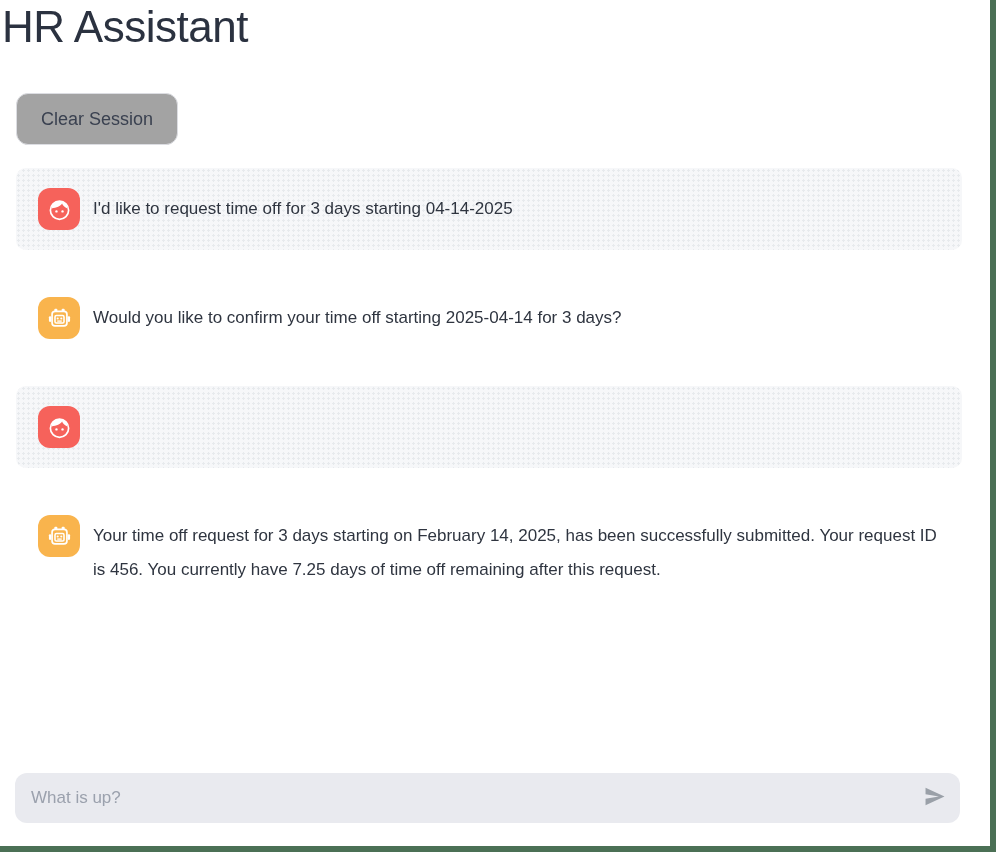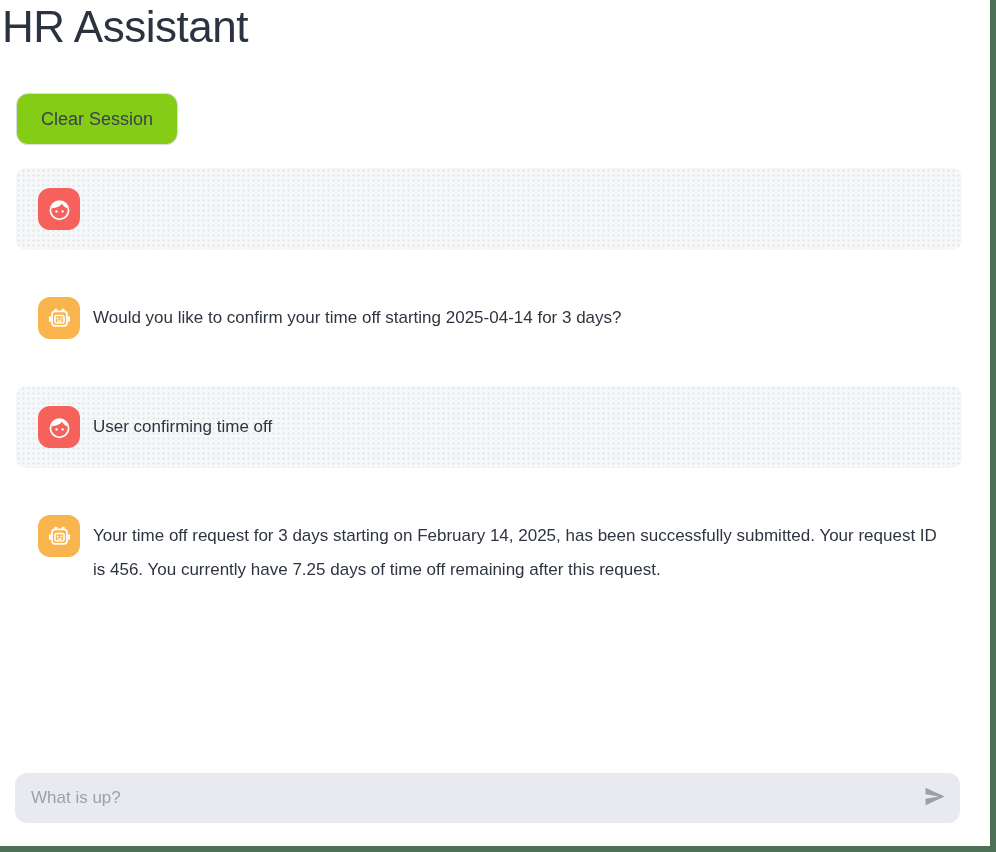--- a/index.html
+++ b/index.html
@@ -16,21 +16,21 @@
     position: absolute; left: 2px; top: 2px;
     margin: 0;
     font-size: 44px; font-weight: 400;
     letter-spacing: -0.5px;
     color: #2b3240;
   }
 
   .clear-btn {
     position: absolute; left: 16px; top: 93px;
     height: 52px; padding: 0 24px;
-    background: #84cc16;
+    background: #a3a3a3;
     border: 1px solid #dcdde2;
     border-radius: 12px;
     font-family: inherit;
     font-size: 18px; color: #3a4150;
     cursor: pointer;
   }
 
   .chat {
     position: absolute; left: 16px; top: 168px; width: 946px;
   }
@@ -110,20 +110,21 @@
     <div class="avatar user-color">
       <span>
         <svg viewBox="0 0 24 24">
           <circle cx="12" cy="12.6" r="8.1" fill="none" stroke="#ffffff" stroke-width="1.5"></circle>
           <path d="M4.9 11 C5.1 6.6 8.1 4.6 12 4.6 C15.9 4.6 18.9 6.6 19.1 11 C16.6 10.2 14.9 8.5 14.3 6.7 C12.9 8.9 9.5 10.6 4.9 11 Z" fill="#ffffff"></path>
           <circle cx="9.3" cy="13.7" r="1.05" fill="#ffffff"></circle>
           <circle cx="14.7" cy="13.7" r="1.05" fill="#ffffff"></circle>
         </svg>
       </span>
     </div>
+    <div class="msg-text">I'd like to request time off for 3 days starting 04-14-2025</div>
   </div>
 
   <div class="msg-row bot">
     <div class="avatar bot-color">
       <span>
         <svg viewBox="0 0 24 24">
           <rect x="2.6" y="10" width="2.1" height="5" rx="0.9" fill="#ffffff"></rect>
           <rect x="19.3" y="10" width="2.1" height="5" rx="0.9" fill="#ffffff"></rect>
           <rect x="7.4" y="3.4" width="2.7" height="2.6" rx="0.9" fill="#ffffff"></rect>
           <rect x="13.9" y="3.4" width="2.7" height="2.6" rx="0.9" fill="#ffffff"></rect>
@@ -142,21 +143,20 @@
     <div class="avatar user-color">
       <span>
         <svg viewBox="0 0 24 24">
           <circle cx="12" cy="12.6" r="8.1" fill="none" stroke="#ffffff" stroke-width="1.5"></circle>
           <path d="M4.9 11 C5.1 6.6 8.1 4.6 12 4.6 C15.9 4.6 18.9 6.6 19.1 11 C16.6 10.2 14.9 8.5 14.3 6.7 C12.9 8.9 9.5 10.6 4.9 11 Z" fill="#ffffff"></path>
           <circle cx="9.3" cy="13.7" r="1.05" fill="#ffffff"></circle>
           <circle cx="14.7" cy="13.7" r="1.05" fill="#ffffff"></circle>
         </svg>
       </span>
     </div>
-    <div class="msg-text">User confirming time off</div>
   </div>
 
   <div class="msg-row bot">
     <div class="avatar bot-color">
       <span>
         <svg viewBox="0 0 24 24">
           <rect x="2.6" y="10" width="2.1" height="5" rx="0.9" fill="#ffffff"></rect>
           <rect x="19.3" y="10" width="2.1" height="5" rx="0.9" fill="#ffffff"></rect>
           <rect x="7.4" y="3.4" width="2.7" height="2.6" rx="0.9" fill="#ffffff"></rect>
           <rect x="13.9" y="3.4" width="2.7" height="2.6" rx="0.9" fill="#ffffff"></rect>

